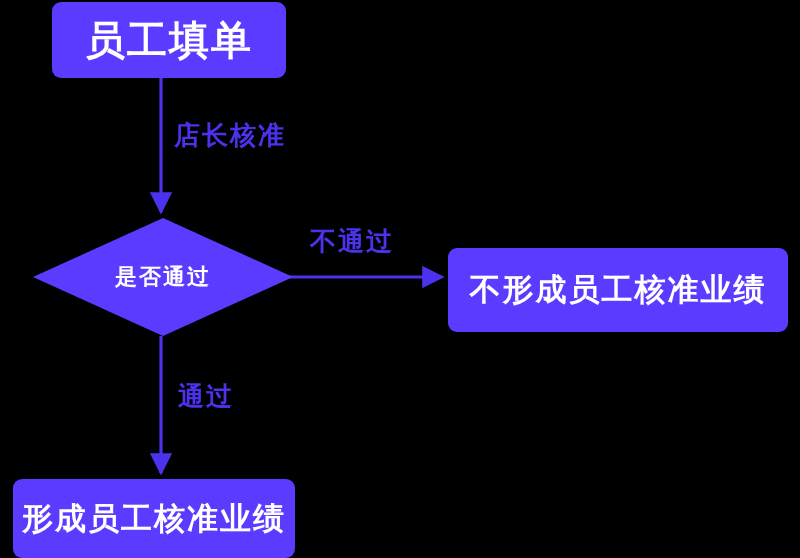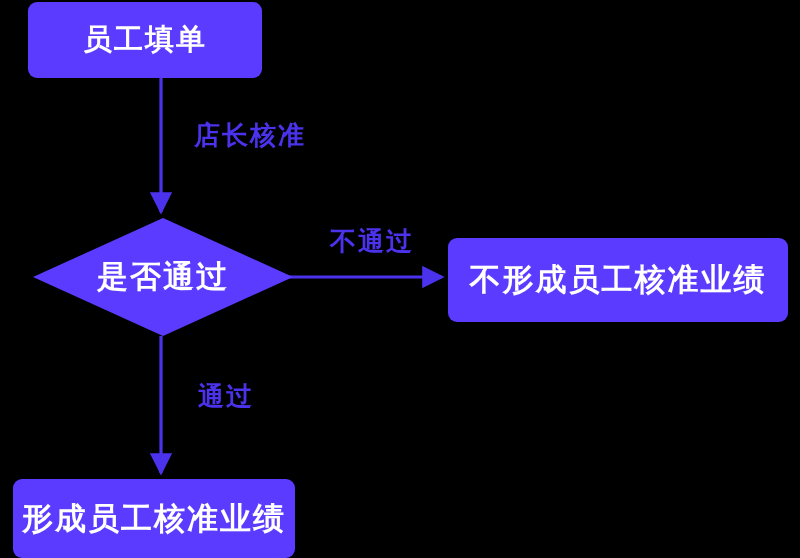--- a/index.html
+++ b/index.html
@@ -37,21 +37,20 @@
   .node.diamond-label {
     background: transparent;
   }
   .edge-label {
     position: absolute;
     color: #4B33EE;
     font-weight: 700;
     letter-spacing: 2px;
     white-space: nowrap;
     line-height: 1;
-    margin-left: 20px;
   }
   svg.edges {
     position: absolute;
     left: 0;
     top: 0;
     width: 800px;
     height: 558px;
     overflow: visible;
   }
 </style>
@@ -75,29 +74,29 @@
       <line x1="286" y1="277" x2="442" y2="277" stroke="#4B33EE" stroke-width="3.2" marker-end="url(#arrowhead)"></line>
     </g>
 
     <g>
       <line x1="161" y1="336" x2="161" y2="473" stroke="#4B33EE" stroke-width="3.2" marker-end="url(#arrowhead)"></line>
     </g>
 
     <polygon points="163,218 293,277 163,336 33,277" fill="#5B3BFF"></polygon>
   </svg>
 
-  <div class="node box" style="left:28px; top:2px; width:234px; height:76px; font-size:29px;">
+  <div class="node box" style="left:52px; top:2px; width:234px; height:76px; font-size:40px;">
     <span>员工填单</span>
   </div>
 
-  <div class="node diamond-label" style="left:33px; top:218px; width:260px; height:118px; font-size:31px;">
+  <div class="node diamond-label" style="left:33px; top:218px; width:260px; height:118px; font-size:22px;">
     <span>是否通过</span>
   </div>
 
-  <div class="node box" style="left:448px; top:238px; width:340px; height:84px; font-size:31px;">
+  <div class="node box" style="left:448px; top:248px; width:340px; height:84px; font-size:31px;">
     <span>不形成员工核准业绩</span>
   </div>
 
   <div class="node box" style="left:13px; top:479px; width:282px; height:79px; font-size:31px; border-bottom-left-radius:9px; border-bottom-right-radius:9px;">
     <span>形成员工核准业绩</span>
   </div>
 
   <div class="edge-label" style="left:174px; top:122px; font-size:26px;">店长核准</div>
 
   <div class="edge-label" style="left:310px; top:228px; font-size:26px;text-align:right;">不通过</div>

